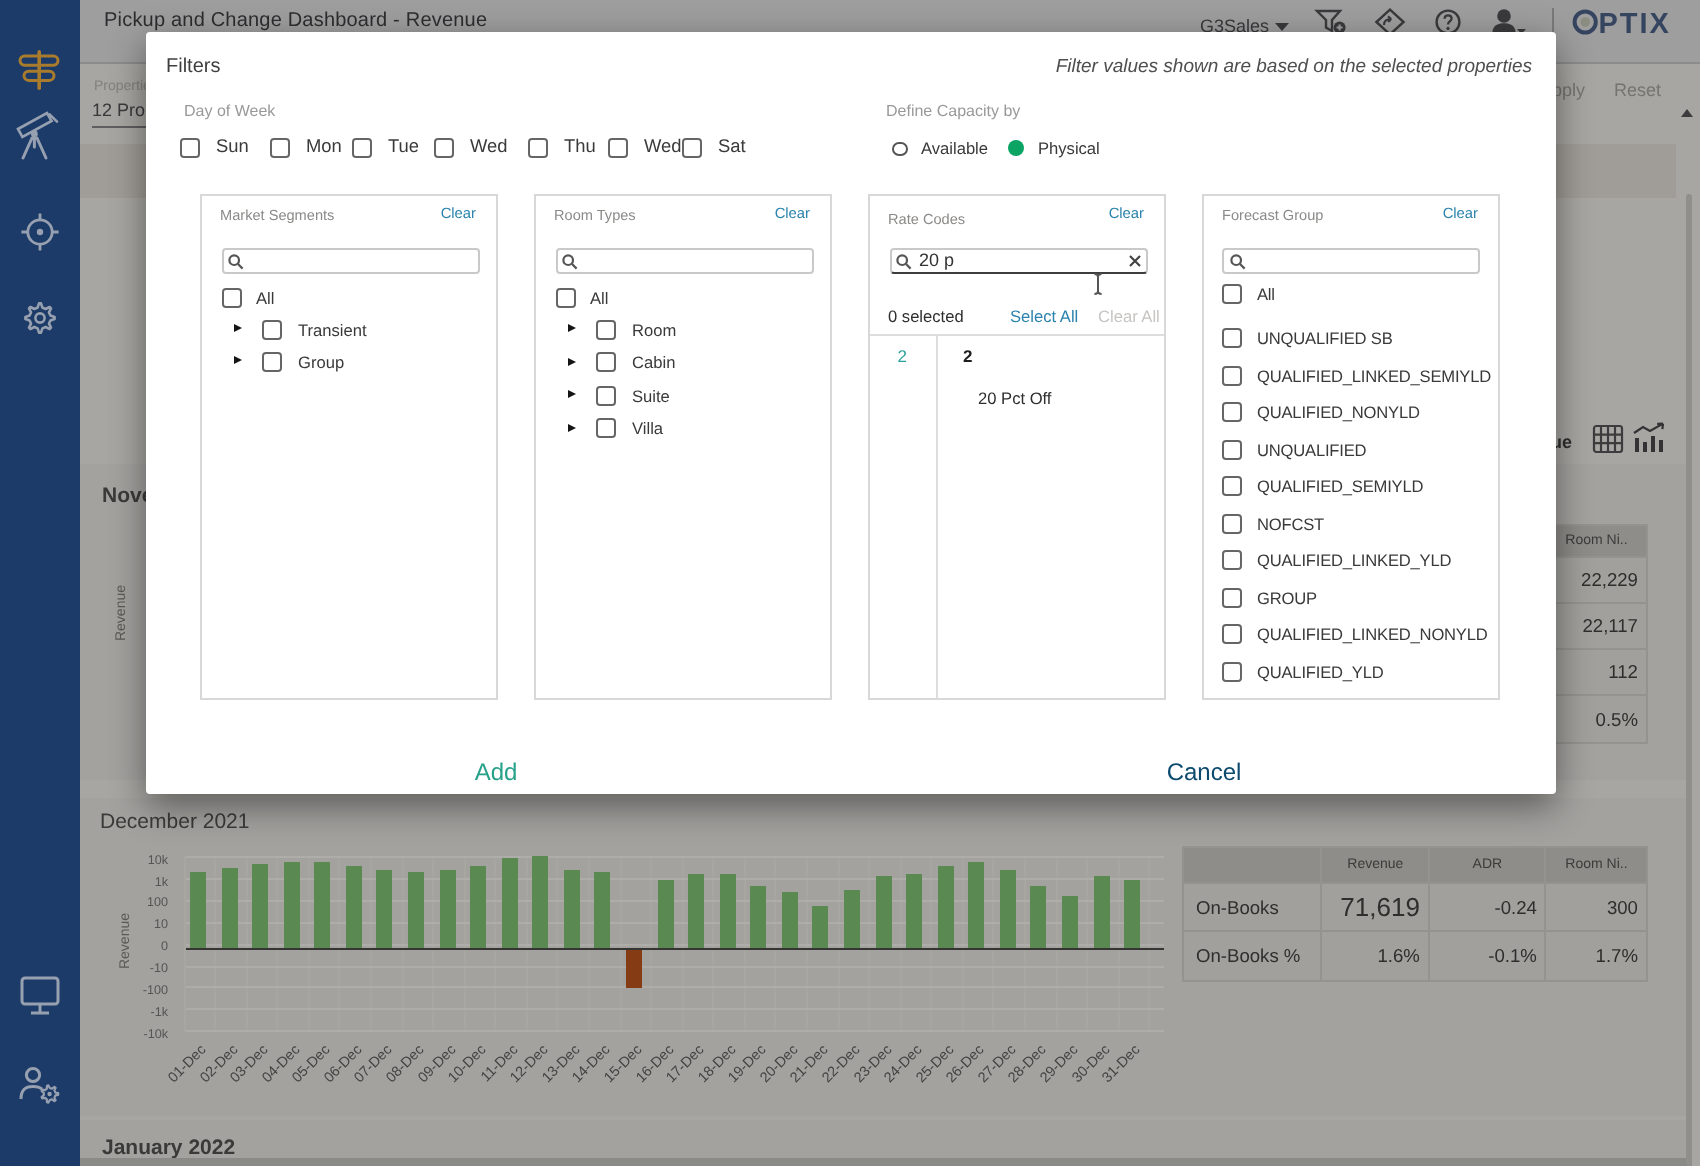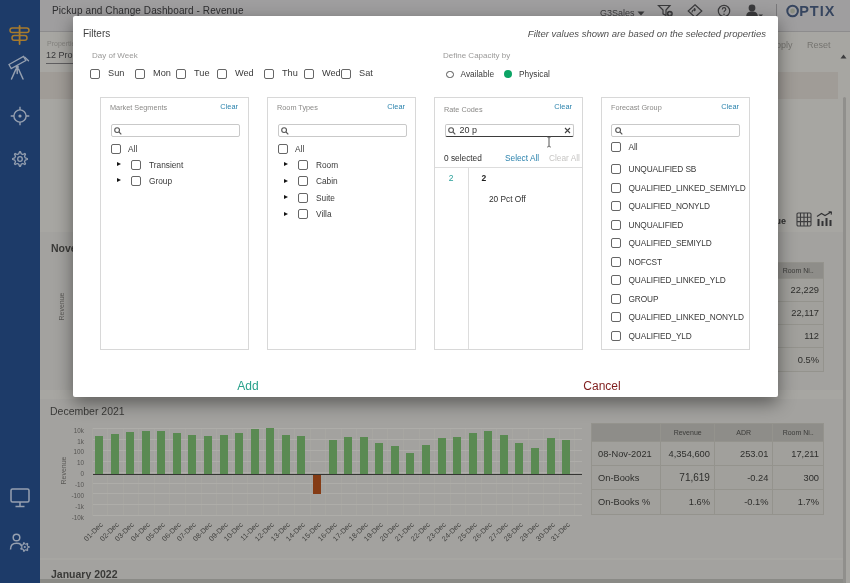--- a/index.html
+++ b/index.html
@@ -212,28 +212,22 @@
 <div class="ab" style="left:522.5px;top:520.5px;width:28px;font-size:7.2px;line-height:7.5px;color:#434341;transform:rotate(-45deg);transform-origin:right top;text-align:right;white-space:nowrap">30-Dec</div>
 <div class="ab" style="left:538.1px;top:520.5px;width:28px;font-size:7.2px;line-height:7.5px;color:#434341;transform:rotate(-45deg);transform-origin:right top;text-align:right;white-space:nowrap">31-Dec</div>
 <div class="ab" style="left:591px;top:423px;width:233px;background:#a1a09c;border:1px solid #94938d">
     <div style="display:flex;background:#8e8d89;height:18px;border-bottom:1px solid #94938d">
       <div style="width:69px;font-size:7px;color:#3b3b39;display:flex;align-items:center;justify-content:center;padding:0 2px;border-left:none"></div>
       <div style="width:54px;font-size:7px;color:#3b3b39;display:flex;align-items:center;justify-content:center;padding:0 2px;border-left:1px solid #94938d">Revenue</div>
       <div style="width:59px;font-size:7px;color:#3b3b39;display:flex;align-items:center;justify-content:center;padding:0 2px;border-left:1px solid #94938d">ADR</div>
       <div style="width:51px;font-size:7px;color:#3b3b39;display:flex;align-items:center;justify-content:center;padding:0 2px;border-left:1px solid #94938d">Room Ni..</div>
     </div>
     <div style="display:flex;height:24px;border-bottom:1px solid #94938d">
-      <div style="width:69px;font-size:9.3px;color:#2e2e2c;display:flex;align-items:center;justify-content:flex-start;padding-left:6px;border-left:none">08-Nov-2021</div>
-      <div style="width:54px;font-size:9.3px;color:#2e2e2c;display:flex;align-items:center;justify-content:flex-end;padding-right:4px;border-left:1px solid #94938d">4,354,600</div>
-      <div style="width:59px;font-size:9.3px;color:#2e2e2c;display:flex;align-items:center;justify-content:flex-end;padding-right:4px;border-left:1px solid #94938d">253.01</div>
-      <div style="width:51px;font-size:9.3px;color:#2e2e2c;display:flex;align-items:center;justify-content:flex-end;padding-right:4px;border-left:1px solid #94938d">17,211</div>
-    </div>
-    <div style="display:flex;height:24px;border-bottom:1px solid #94938d">
       <div style="width:69px;font-size:9.3px;color:#2e2e2c;display:flex;align-items:center;justify-content:flex-start;padding-left:6px;border-left:none">On-Books</div>
-      <div style="width:54px;font-size:10px;color:#2e2e2c;display:flex;align-items:center;justify-content:flex-end;padding-right:4px;border-left:1px solid #94938d">71,619</div>
+      <div style="width:54px;font-size:13px;color:#2e2e2c;display:flex;align-items:center;justify-content:flex-end;padding-right:4px;border-left:1px solid #94938d">71,619</div>
       <div style="width:59px;font-size:9.3px;color:#2e2e2c;display:flex;align-items:center;justify-content:flex-end;padding-right:4px;border-left:1px solid #94938d">-0.24</div>
       <div style="width:51px;font-size:9.3px;color:#2e2e2c;display:flex;align-items:center;justify-content:flex-end;padding-right:4px;border-left:1px solid #94938d">300</div>
     </div>
     <div style="display:flex;height:24px;border-bottom:none">
       <div style="width:69px;font-size:9.3px;color:#2e2e2c;display:flex;align-items:center;justify-content:flex-start;padding-left:6px;border-left:none">On-Books %</div>
       <div style="width:54px;font-size:9.3px;color:#2e2e2c;display:flex;align-items:center;justify-content:flex-end;padding-right:4px;border-left:1px solid #94938d">1.6%</div>
       <div style="width:59px;font-size:9.3px;color:#2e2e2c;display:flex;align-items:center;justify-content:flex-end;padding-right:4px;border-left:1px solid #94938d">-0.1%</div>
       <div style="width:51px;font-size:9.3px;color:#2e2e2c;display:flex;align-items:center;justify-content:flex-end;padding-right:4px;border-left:1px solid #94938d">1.7%</div>
     </div>
   </div>
@@ -384,12 +378,12 @@
 <div class="itm" style="left:628.5px;top:257.5px;white-space:nowrap;letter-spacing:-0.1px">NOFCST</div>
 <div class="cb" style="left:611px;top:275.0px"></div>
 <div class="itm" style="left:628.5px;top:276.0px;white-space:nowrap;letter-spacing:-0.1px">QUALIFIED_LINKED_YLD</div>
 <div class="cb" style="left:611px;top:293.5px"></div>
 <div class="itm" style="left:628.5px;top:294.5px;white-space:nowrap;letter-spacing:-0.1px">GROUP</div>
 <div class="cb" style="left:611px;top:312.0px"></div>
 <div class="itm" style="left:628.5px;top:313.0px;white-space:nowrap;letter-spacing:-0.1px">QUALIFIED_LINKED_NONYLD</div>
 <div class="cb" style="left:611px;top:330.5px"></div>
 <div class="itm" style="left:628.5px;top:331.5px;white-space:nowrap;letter-spacing:-0.1px">QUALIFIED_YLD</div>
 <div class="ab" style="left:178px;top:379px;width:140px;font-size:12px;color:#28a18b;text-align:center">Add</div>
-<div class="ab" style="left:532px;top:379px;width:140px;font-size:12px;color:#7f1d1d;text-align:center">Cancel</div>
+<div class="ab" style="left:532px;top:379px;width:140px;font-size:12px;color:#0c4a6e;text-align:center">Cancel</div>
 </body></html>

